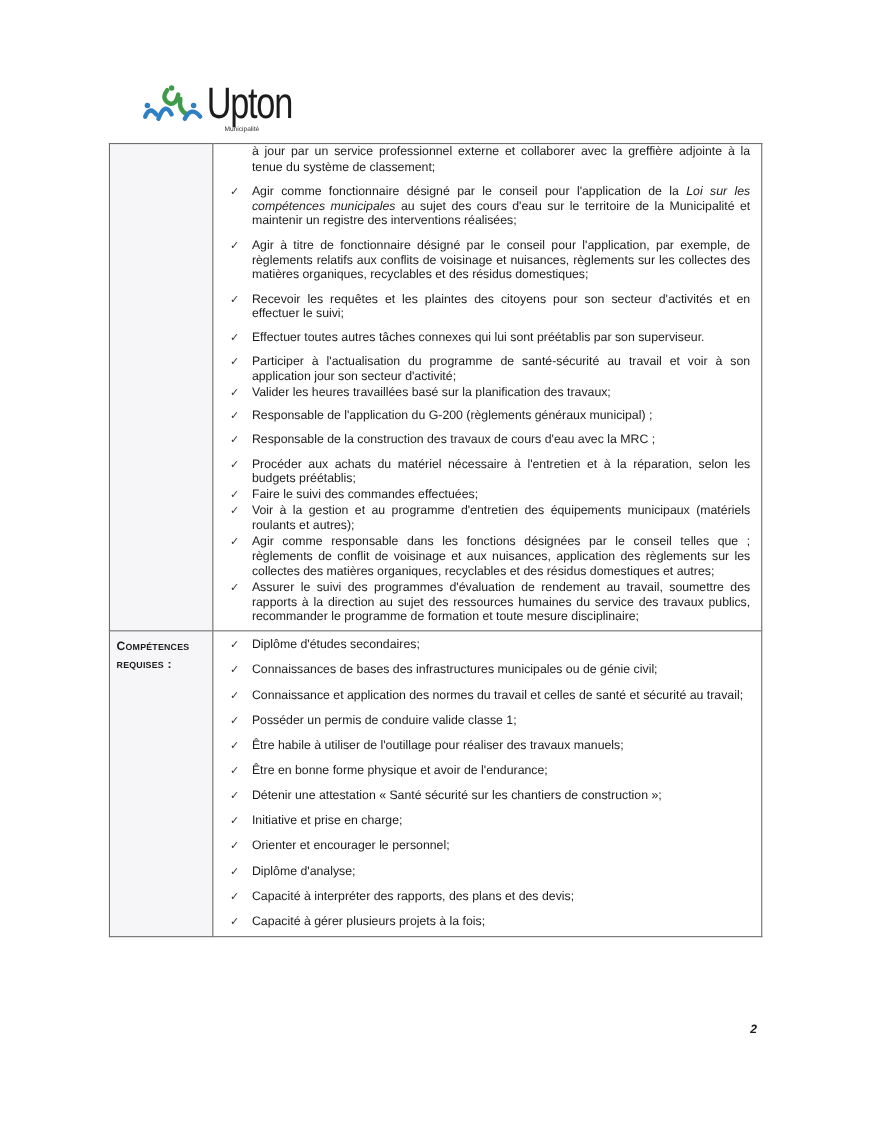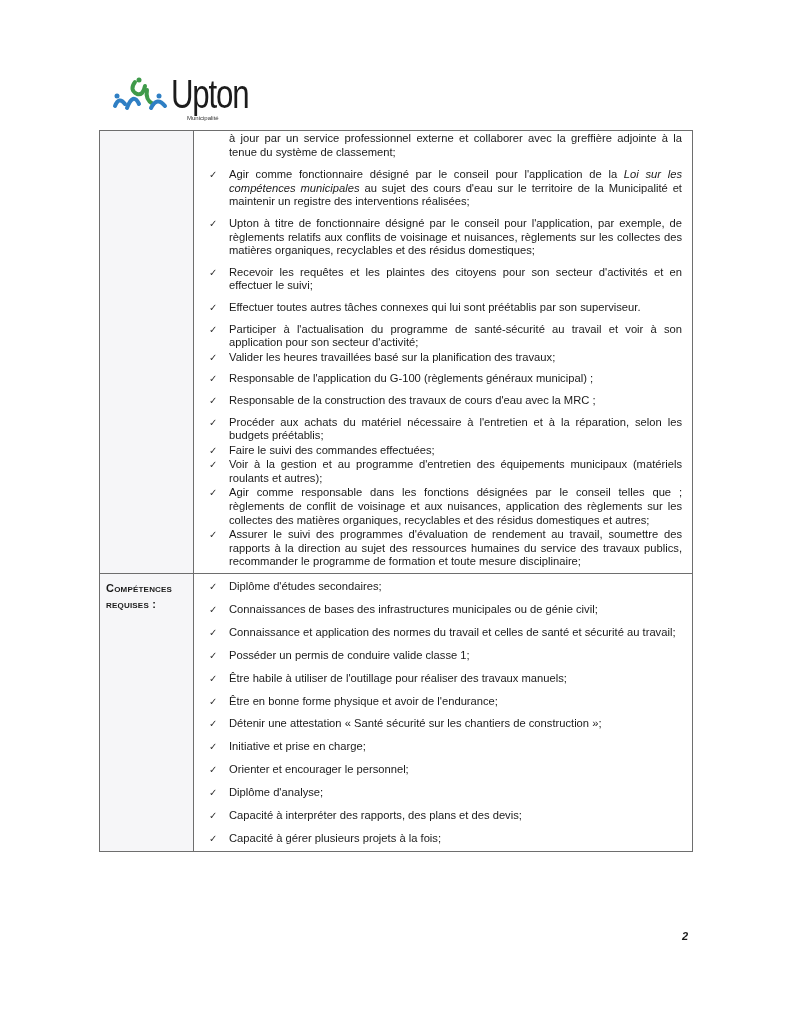--- a/index.html
+++ b/index.html
@@ -1,20 +1,20 @@
 <!DOCTYPE html>
 <html><head>
   <meta charset="utf-8">
   <style>
     html, body { margin: 0; padding: 0; background: #ffffff; }
     body {
       width: 791px; height: 1024px; position: relative; overflow: hidden;
       font-family: "Liberation Sans", sans-serif; color: #1a1a1a;
     }
-    .logo { position: absolute; left: 111px; top: 70px; width: 140px; height: 55px; }
+    .logo { position: absolute; left: 128px; top: 70px; width: 140px; height: 55px; }
     .logo svg { position: absolute; left: 0; top: 6px; }
     .logo-word {
       position: absolute; left: 60px; top: 4px; font-size: 40px; font-weight: normal;
       letter-spacing: -1.5px; color: #1c1c1c; transform: scaleX(0.78); transform-origin: left top;
       font-family: "Liberation Sans", sans-serif; line-height: 40px;
     }
     .logo-sub {
       position: absolute; left: 76px; top: 45px; font-size: 6px; color: #333;
     }
     table.doc {
@@ -75,26 +75,26 @@
       <div class="label"></div>
     </td>
     <td class="content-cell">
       <div class="cont">
             <ul class="checks" style="padding:1px 10px 0 0">
               <li style="padding-left:0">à jour par un service professionnel externe et collaborer avec la greffière adjointe à la tenue du système de classement;</li>
             </ul>
           </div>
       <ul class="checks">
         <li class="sp"><span class="chk">✓</span><span>Agir comme fonctionnaire désigné par le conseil pour l'application de la </span><em>Loi sur les compétences municipales</em><span> au sujet des cours d'eau sur le territoire de la Municipalité et maintenir un registre des interventions réalisées;</span></li>
-        <li class="sp"><span class="chk">✓</span><span>Upton à titre de fonctionnaire désigné par le conseil pour l'application, par exemple, de règlements relatifs aux conflits de voisinage et nuisances, règlements sur les collectes des matières organiques, recyclables et des résidus domestiques;</span></li>
+        <li class="sp"><span class="chk">✓</span><span>Agir à titre de fonctionnaire désigné par le conseil pour l'application, par exemple, de règlements relatifs aux conflits de voisinage et nuisances, règlements sur les collectes des matières organiques, recyclables et des résidus domestiques;</span></li>
         <li class="sp"><span class="chk">✓</span><span>Recevoir les requêtes et les plaintes des citoyens pour son secteur d'activités et en effectuer le suivi;</span></li>
         <li class="sp"><span class="chk">✓</span><span>Effectuer toutes autres tâches connexes qui lui sont préétablis par son superviseur.</span></li>
-        <li class="sp"><span class="chk">✓</span><span>Participer à l'actualisation du programme de santé-sécurité au travail et voir à son application pour son secteur d'activité;</span></li>
+        <li class="sp"><span class="chk">✓</span><span>Participer à l'actualisation du programme de santé-sécurité au travail et voir à son application jour son secteur d'activité;</span></li>
         <li class="tight"><span class="chk">✓</span><span>Valider les heures travaillées basé sur la planification des travaux;</span></li>
-        <li class="sp"><span class="chk">✓</span><span>Responsable de l'application du G-100 (règlements généraux municipal) ;</span></li>
+        <li class="sp"><span class="chk">✓</span><span>Responsable de l'application du G-200 (règlements généraux municipal) ;</span></li>
         <li class="sp"><span class="chk">✓</span><span>Responsable de la construction des travaux de cours d'eau avec la MRC ;</span></li>
         <li class="sp"><span class="chk">✓</span><span>Procéder aux achats du matériel nécessaire à l'entretien et à la réparation, selon les budgets préétablis;</span></li>
         <li class="tight"><span class="chk">✓</span><span>Faire le suivi des commandes effectuées;</span></li>
         <li class="tight"><span class="chk">✓</span><span>Voir à la gestion et au programme d'entretien des équipements municipaux (matériels roulants et autres);</span></li>
         <li class="tight"><span class="chk">✓</span><span>Agir comme responsable dans les fonctions désignées par le conseil telles que ; règlements de conflit de voisinage et aux nuisances, application des règlements sur les collectes des matières organiques, recyclables et des résidus domestiques et autres;</span></li>
         <li class="tight"><span class="chk">✓</span><span>Assurer le suivi des programmes d'évaluation de rendement au travail, soumettre des rapports à la direction au sujet des ressources humaines du service des travaux publics, recommander le programme de formation et toute mesure disciplinaire;</span></li>
       </ul>
     </td>
   </tr>
   <tr class="r2">

